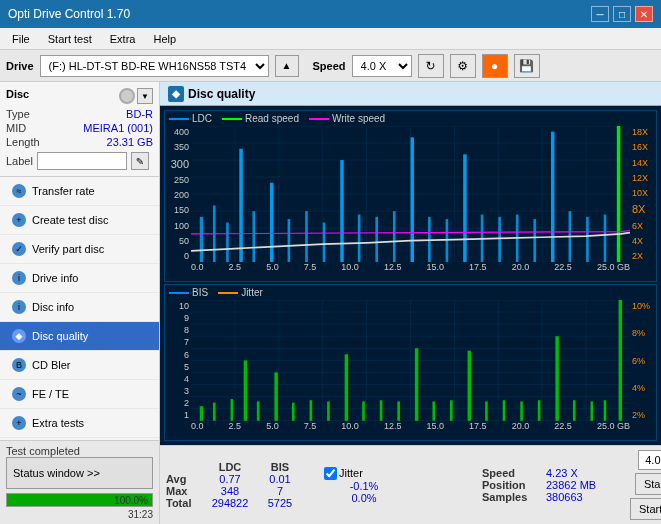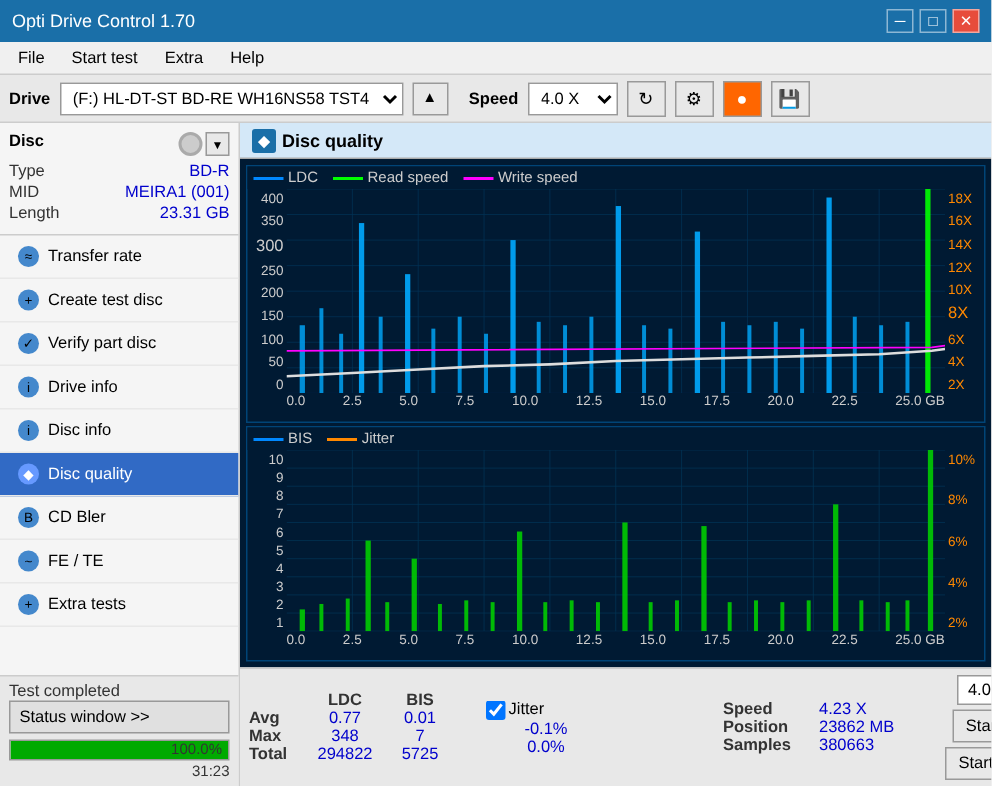--- a/index.html
+++ b/index.html
@@ -38,21 +38,21 @@
     .disc-label-row { display: flex; align-items: center; gap: 4px; margin-top: 4px; }
     .disc-label-input { height: 18px; width: 90px; border: 1px solid #999; font-size: 10px; padding: 0 2px; }
     .disc-label-btn { height: 18px; width: 18px; background: #e8e8e8; border: 1px solid #999; cursor: pointer; font-size: 10px; display: flex; align-items: center; justify-content: center; }
     
     .sidebar-nav { flex: 1; overflow-y: auto; }
     .nav-item { padding: 7px 12px; cursor: pointer; font-size: 11px; display: flex; align-items: center; gap: 6px; border-bottom: 1px solid #e8e8e8; }
     .nav-item.active { background: #316ac5; color: white; }
     .nav-icon { width: 14px; height: 14px; border-radius: 50%; display: flex; align-items: center; justify-content: center; font-size: 9px; flex-shrink: 0; }
     
     .status-section { border-top: 1px solid #ccc; padding: 4px 6px; background: #e8e8e8; }
-    .status-btn { width: 100%; height: 22px; background: #e0e0e0; border: 1px solid #999; cursor: pointer; font-size: 11px; text-align: left; padding: 0 6px; }
+    .status-btn { width: 100%; height: 32px; background: #e0e0e0; border: 1px solid #999; cursor: pointer; font-size: 11px; text-align: left; padding: 0 6px; }
     .progress-bar-container { height: 14px; background: #fff; border: 1px solid #999; margin-top: 4px; position: relative; overflow: hidden; }
     .progress-bar-fill { height: 100%; background: #00aa00; }
     .progress-text { position: absolute; right: 4px; top: 50%; transform: translateY(-50%); font-size: 10px; color: #333; }
     .status-time { text-align: right; font-size: 10px; margin-top: 2px; color: #333; }
     .status-completed { font-size: 11px; color: #333; margin-top: 2px; }
     
     
     .content { flex: 1; display: flex; flex-direction: column; overflow: hidden; }
     
     
@@ -132,20 +132,25 @@
         <span class="disc-info-label">Type</span>
         <span class="disc-info-value">BD-R</span>
       </div>
       <div class="disc-info-row">
         <span class="disc-info-label">MID</span>
         <span class="disc-info-value">MEIRA1 (001)</span>
       </div>
       <div class="disc-info-row">
         <span class="disc-info-label">Length</span>
         <span class="disc-info-value">23.31 GB</span>
+      </div>
+      <div class="disc-label-row">
+        <span class="disc-info-label">Label</span>
+        <input class="disc-label-input" type="text" style="">
+        <button class="disc-label-btn">✎</button>
       </div>
     </div>
 
     <div class="sidebar-nav">
       <div class="nav-item">
         <div class="nav-icon" style="background:#4488cc;">≈</div>
         <span>Transfer rate</span>
       </div>
       <div class="nav-item">
         <div class="nav-icon" style="background:#4488cc;">+</div>

